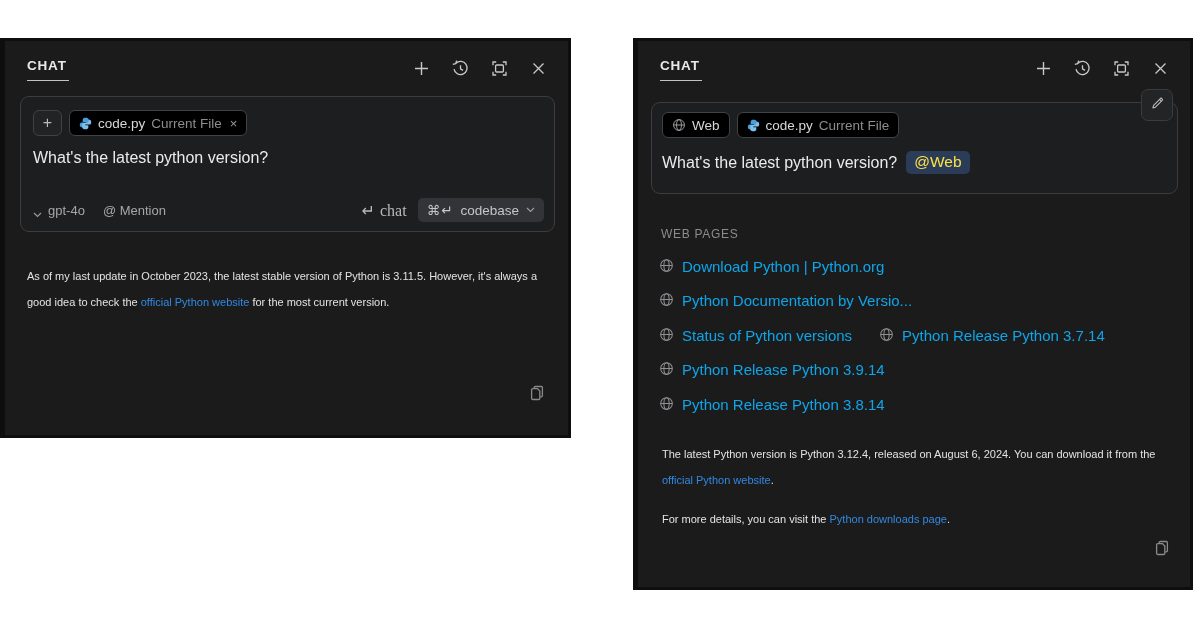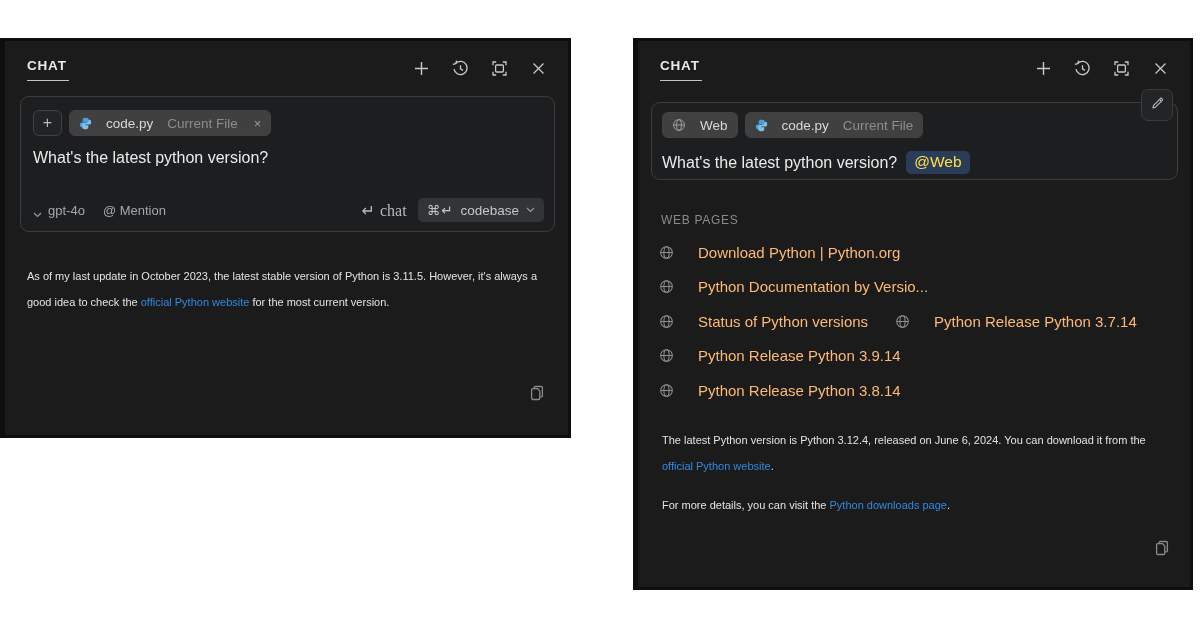--- a/index.html
+++ b/index.html
@@ -25,30 +25,30 @@
   }
   .header-icons{display:flex;align-items:center;gap:19px;margin-top:2px;}
   .hicon{width:20px;height:20px;color:#c9c9c9;display:inline-flex;align-items:center;justify-content:center;cursor:pointer;}
   .hicon svg{display:block;}
 
   .input-box{
     border:1px solid #3c3d3f;border-radius:9px;background:#1d1e1f;
     position:relative;
   }
   .panel-left .input-box{margin:15px 13px 0 15px;height:136px;box-sizing:border-box;padding:13px 12px 10px 12px;}
-  .panel-right .input-box{margin:21px 12px 0 13px;height:78px;box-sizing:border-box;padding:9px 10px 8px 10px;}
+  .panel-right .input-box{margin:21px 12px 0 13px;height:92px;box-sizing:border-box;padding:9px 10px 8px 10px;}
 
   .chips-row{display:flex;align-items:center;gap:7px;}
   .add-btn{
     width:29px;height:26px;border:1px solid #414244;border-radius:6px;background:#222325;
     color:#b9b9b9;font-size:16px;display:flex;align-items:center;justify-content:center;cursor:pointer;box-sizing:border-box;
   }
   .chip{
-    display:inline-flex;align-items:center;gap:14px;height:26px;box-sizing:border-box;
-    border:1px solid #414244;border-radius:6px;background:#404040;padding:0 9px;
+    display:inline-flex;align-items:center;gap:6px;height:26px;box-sizing:border-box;
+    border:1px solid #414244;border-radius:6px;background:#000000;padding:0 9px;
     font-size:13.5px;color:#d8d8d8;cursor:pointer;white-space:nowrap;
   }
   .chip .sub{color:#8d8d8f;}
   .chip .chip-close{color:#9c9c9e;font-size:13px;margin-left:2px;cursor:pointer;}
   .chip .cicon{display:inline-flex;color:#9fa0a2;}
 
   .question{font-size:16px;color:#ebebeb;margin-top:13px;display:flex;align-items:center;text-align:center;}
   .at-token{
     background:#2b3c58;color:#fde047;border-radius:5px;padding:2px 8px 3px 8px;margin-left:9px;
     font-size:15.5px;
@@ -82,21 +82,21 @@
     position:absolute;top:48px;right:17px;width:30px;height:30px;border:1px solid #3a3b3d;
     border-radius:7px;background:#232426;display:flex;align-items:center;justify-content:center;
     color:#bfbfc1;z-index:3;cursor:pointer;
   }
 
   .webpages-label{
     margin:33px 0 0 23px;font-size:12px;font-weight:400;letter-spacing:.7px;color:#8a8b8d;
   }
   .webpages-list{margin:8px 18px 0 21px;}
   .web-row{display:flex;align-items:center;gap:27px;height:34.5px;}
-  .web-item{display:flex;align-items:center;gap:24px;color:#fdba74;font-size:15px;cursor:pointer;white-space:nowrap;}
+  .web-item{display:flex;align-items:flex-start;gap:8px;color:#0ea5e9;font-size:15px;cursor:pointer;white-space:nowrap;}
   .web-item .gicon{display:inline-flex;color:#8f9093;}
 
   .panel-right .response{margin:19px 22px 0 24px;}
   .panel-right .response .para2{margin-top:13px;}
 </style>
 </head>
 <body>
 
 <div class="panel panel-left">
   <div class="panel-header">
@@ -316,21 +316,21 @@
               <ellipse cx="8" cy="8" rx="2.8" ry="6.2"></ellipse>
               <path d="M1.8 8h12.4"></path>
             </svg>
           </span>
         <span>Python Release Python 3.8.14</span>
       </span>
     </div>
   </div>
 
   <div class="response">
-    <div><span>The latest Python version is Python 3.12.4, released on June 6, 2024. You can download it from the </span><span class="link">official Python website</span><span>.</span></div>
+    <div><span>The latest Python version is Python 3.12.4, released on August 6, 2024. You can download it from the </span><span class="link">official Python website</span><span>.</span></div>
     <div class="para2"><span>For more details, you can visit the </span><span class="link">Python downloads page</span><span>.</span></div>
   </div>
 
   <span class="copy-btn">
     <svg width="18" height="18" viewBox="0 0 18 18" fill="none" stroke="currentColor" stroke-width="1.3">
       <path d="M6.2 4.5V3.6c0-.6.5-1.1 1.1-1.1h6c.6 0 1.1.5 1.1 1.1v8.2c0 .6-.5 1.1-1.1 1.1h-1.1"></path>
       <path d="M3.6 5.8c0-.7.5-1.2 1.2-1.2h4.6l2.4 2.4v7.3c0 .7-.5 1.2-1.2 1.2H4.8c-.7 0-1.2-.5-1.2-1.2z"></path>
     </svg>
   </span>
 </div>

